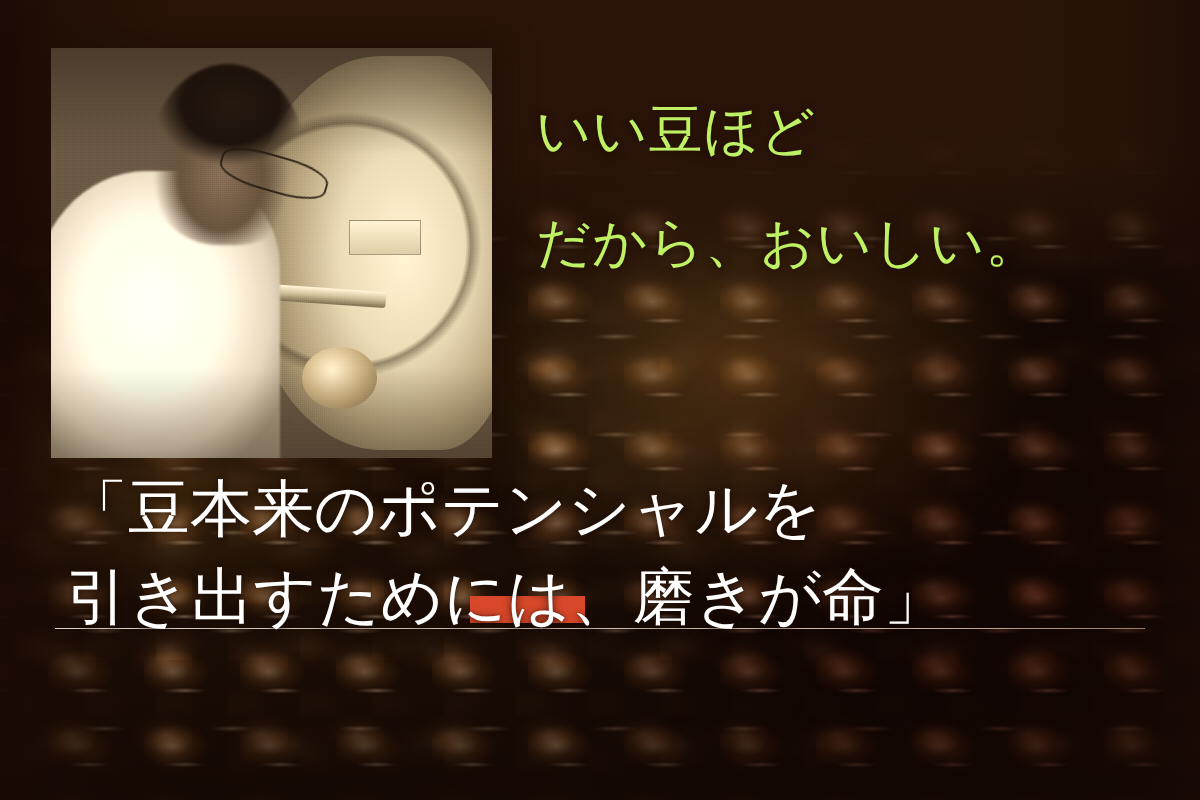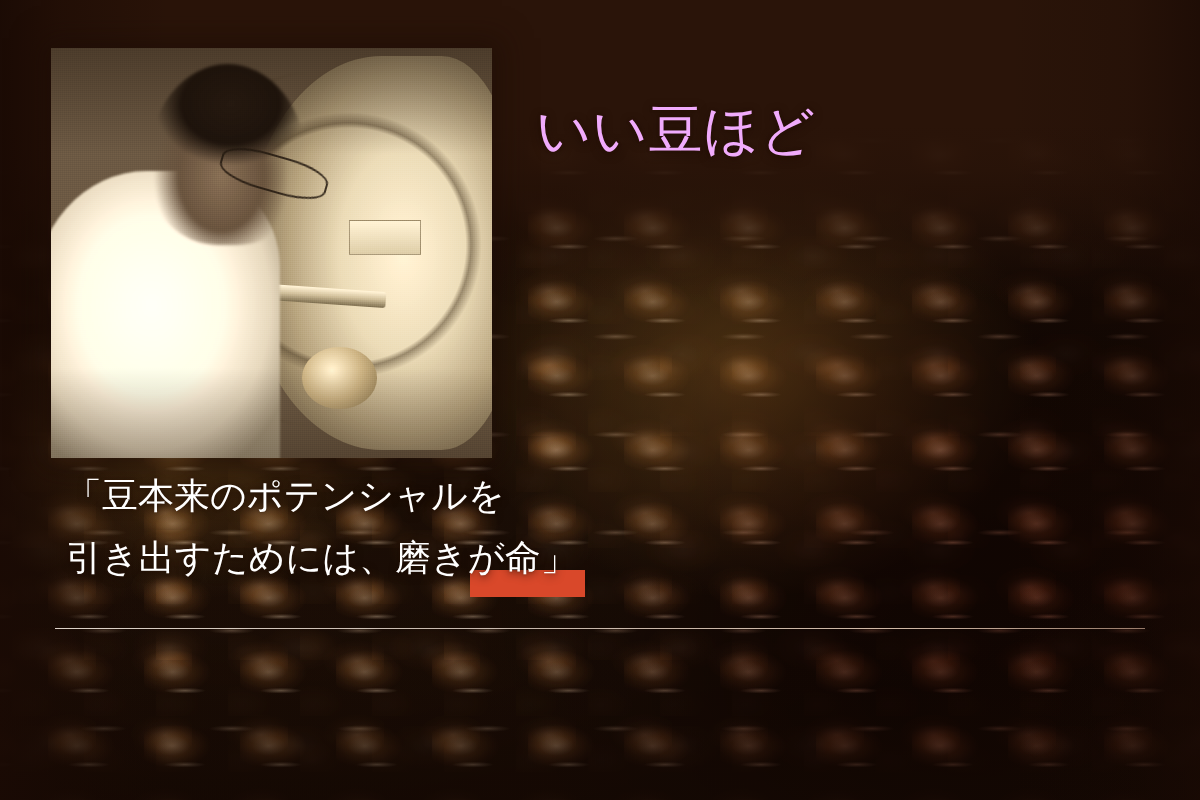--- a/index.html
+++ b/index.html
@@ -227,41 +227,41 @@
   }
 
   
   .headline {
     position: absolute;
     left: 536px;
     top: 104px;
     width: 640px;
   }
   .hl-line {
-    color: #f0abfc;
+    color: #bef264;
     font-size: 54px;
     line-height: 1.0;
     letter-spacing: 0.02em;
     white-space: nowrap;
     text-shadow: 0 2px 10px rgba(30,12,4,0.75), 0 0 3px rgba(40,18,6,0.55);
     margin-bottom: 58px;
   }
   .hl-line:last-child { margin-bottom: 0; }
 
   
   .quote {
     position: absolute;
     left: 66px;
     top: 478px;
     width: 740px;
   }
   .q-line {
     position: relative;
     color: #ffffff;
-    font-size: 36px;
+    font-size: 62px;
     line-height: 1.0;
     white-space: nowrap;
     text-shadow: 0 2px 9px rgba(30,12,4,0.8), 0 0 3px rgba(40,18,6,0.5);
     margin-bottom: 26px;
   }
   .q-line:last-child { margin-bottom: 0; }
   .q-line .txt { position: relative; z-index: 2; }
   .hl-orange {
     position: absolute;
     z-index: 1;
@@ -339,20 +339,21 @@
       <div class="photo-man-coat"></div>
       <div class="photo-man-head"></div>
       <div class="photo-glasses"></div>
     </div>
     <div class="photo-grain"></div>
     <div class="photo-shade"></div>
   </div>
 
   <div class="headline">
     <div class="hl-line">いい豆ほど</div>
+    <div class="hl-line">だから、おいしい。</div>
   </div>
 
   <div class="quote">
     <div class="q-line">
       <span class="txt">「豆本来のポテンシャルを</span>
     </div>
     <div class="q-line">
       <span class="hl-orange"></span>
       <span class="txt">引き出すためには、磨きが命」</span>
     </div>

